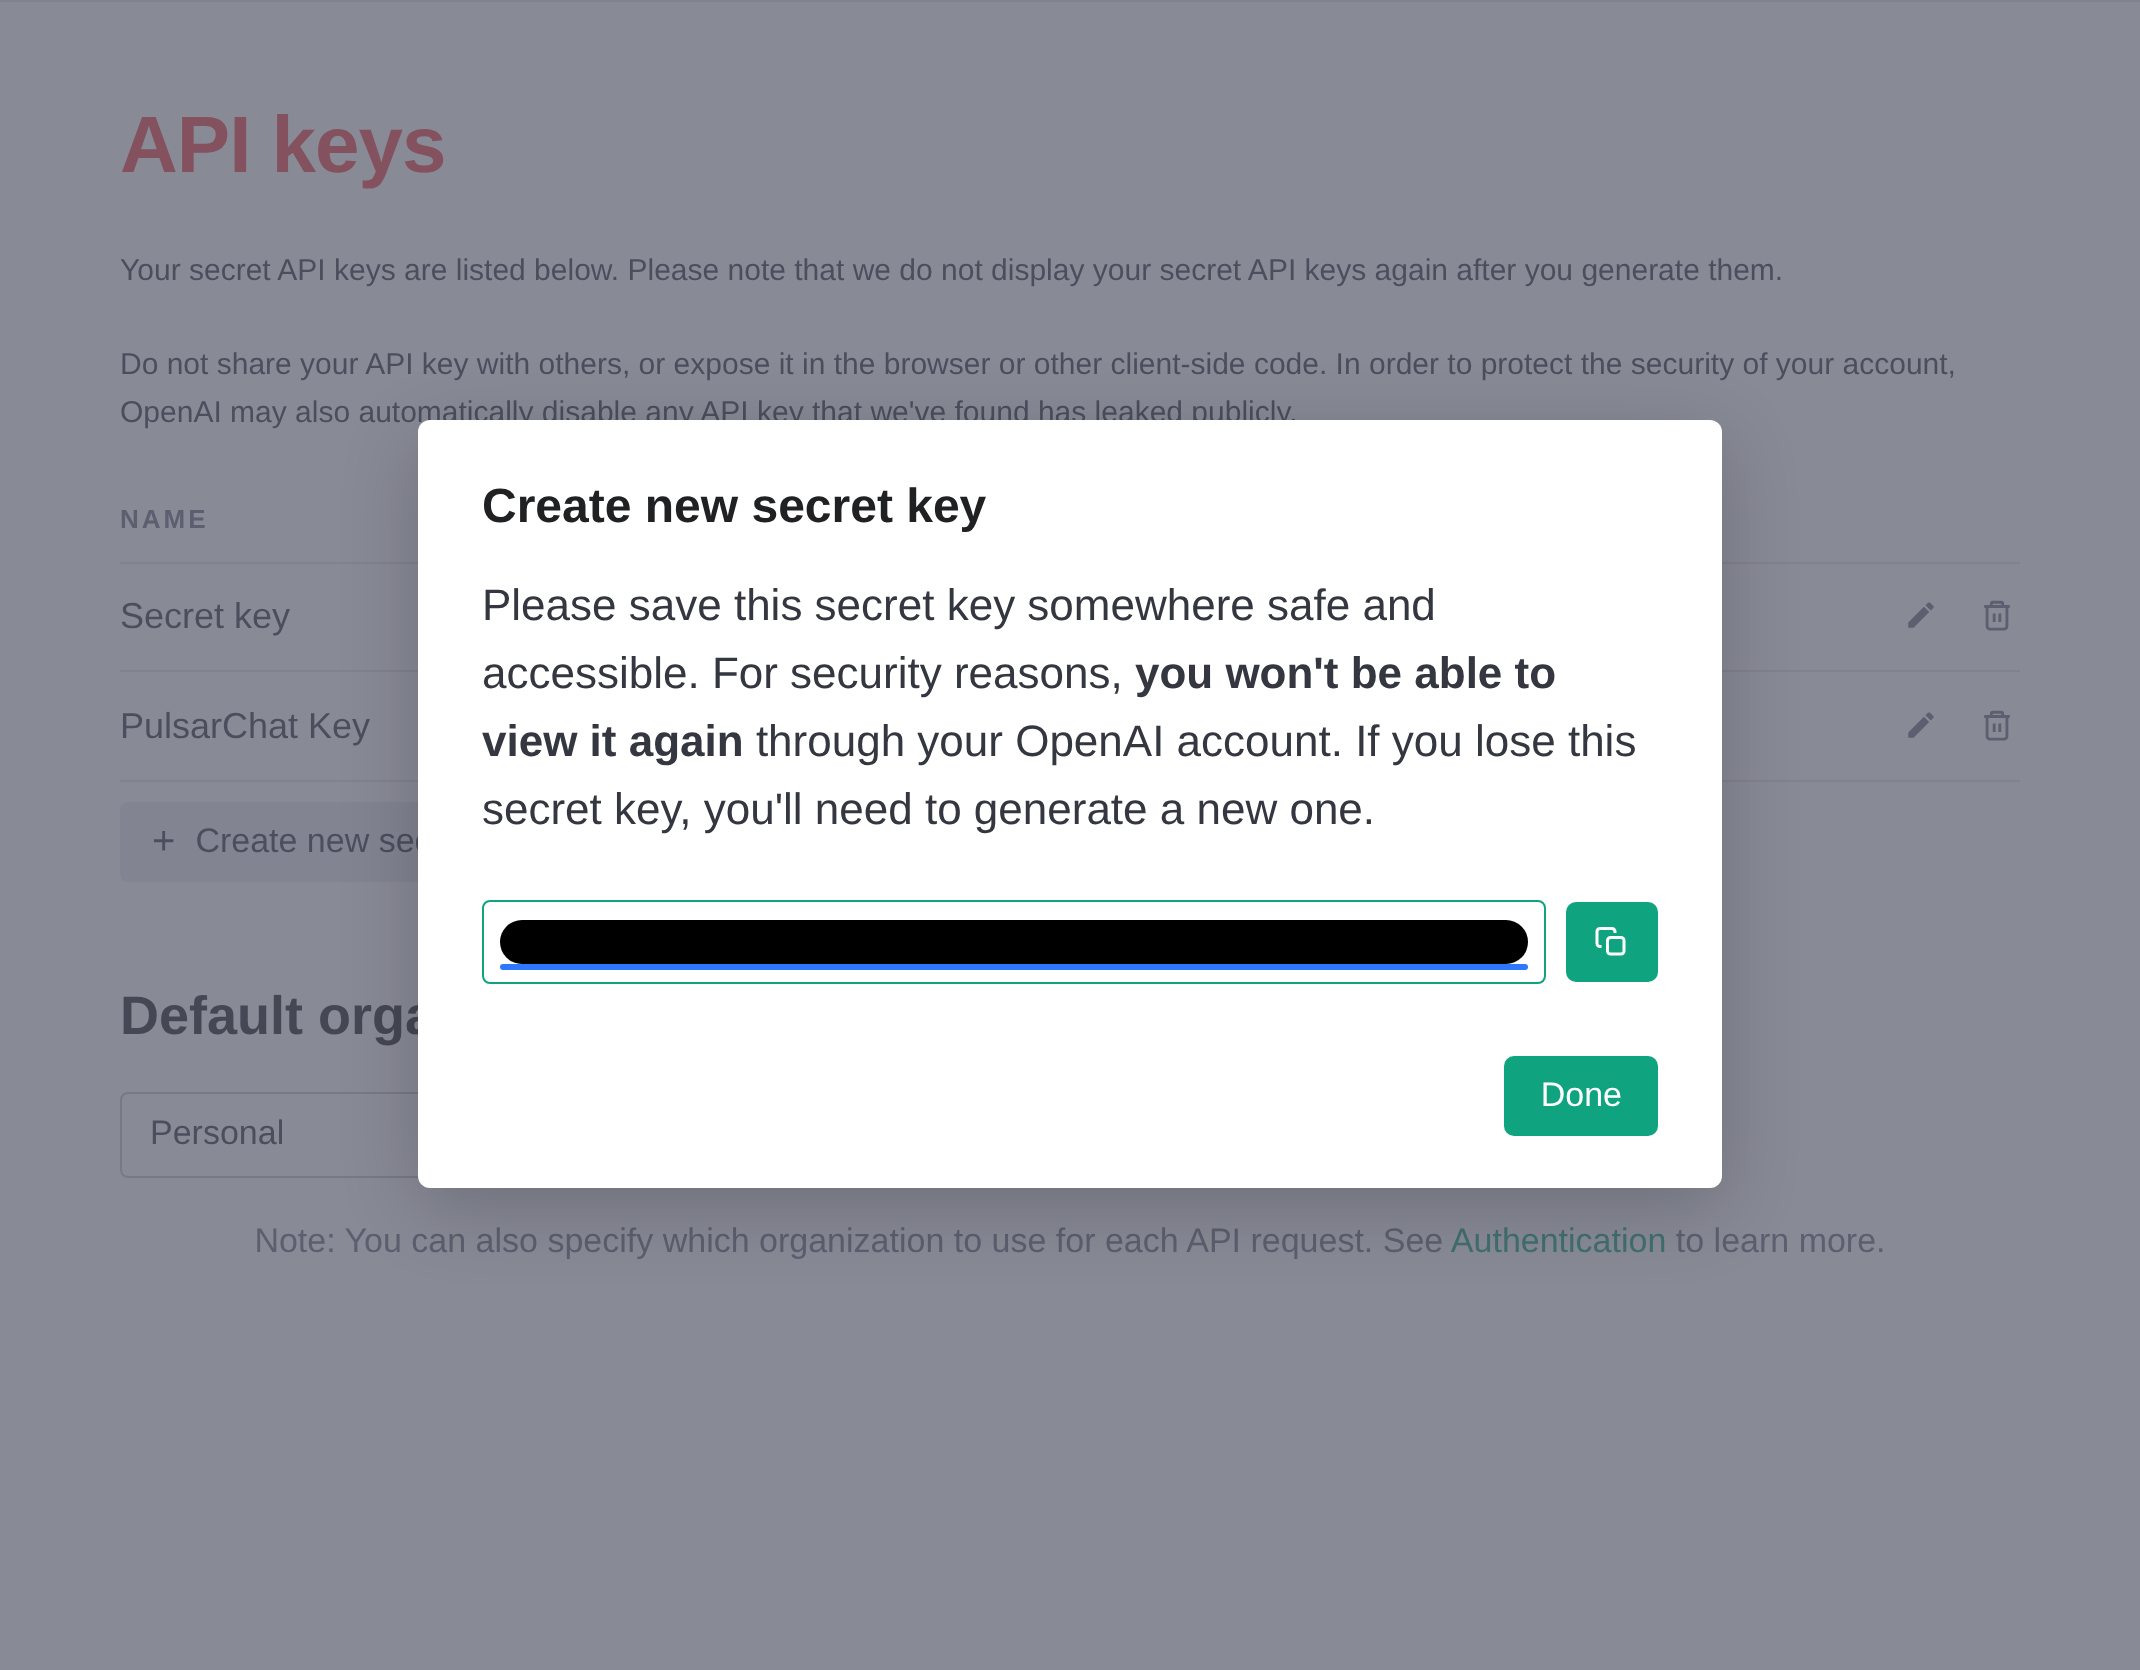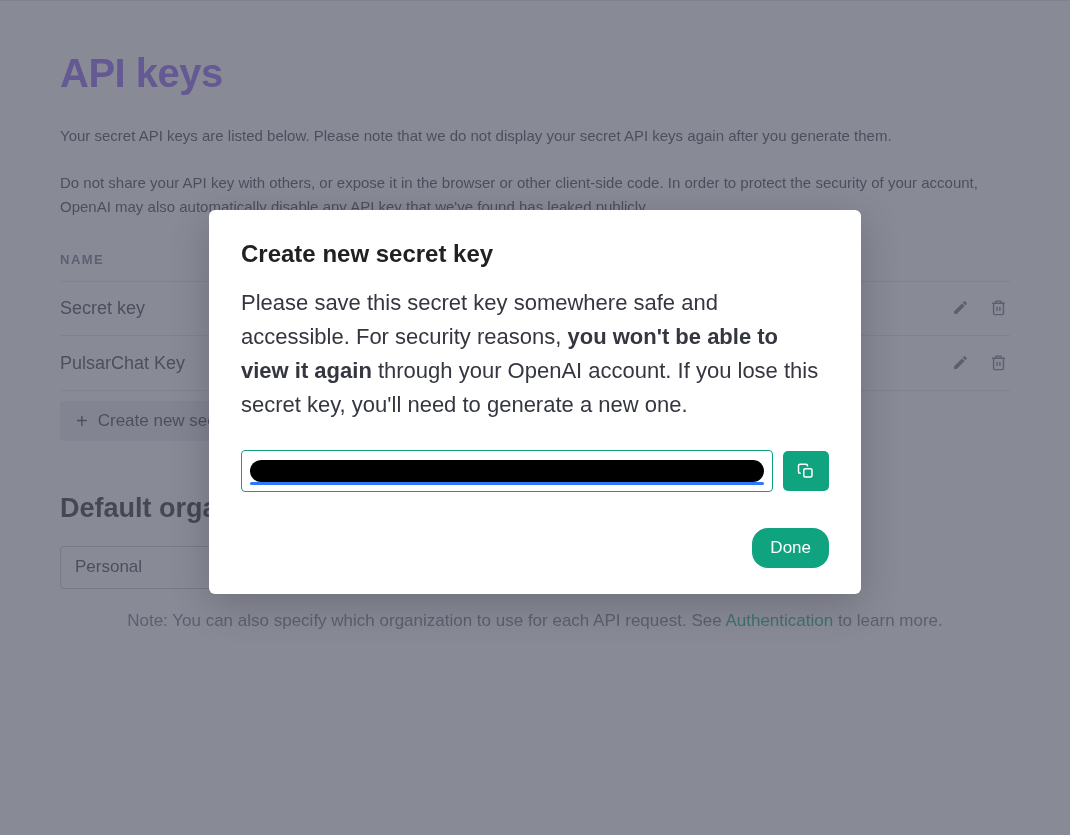--- a/index.html
+++ b/index.html
@@ -12,21 +12,21 @@
       overflow: hidden;
       position: relative;
     }
     .page {
       padding: 50px 60px;
       border-top: 1px solid #e5e5e5;
     }
     h1.page-title {
       font-size: 40px;
       font-weight: 700;
-      color: #8b5cf6;
+      color: #ef4444;
       margin-bottom: 28px;
       letter-spacing: -0.5px;
     }
     .page-desc {
       font-size: 15px;
       line-height: 1.55;
       color: #353740;
       margin-bottom: 24px;
       max-width: 920px;
     }
@@ -200,21 +200,21 @@
     }
     .copy-btn svg { width: 18px; height: 18px; }
     .modal-footer { text-align: right; }
     .done-btn {
       background: #10a37f;
       color: #fff;
       border: none;
       font-size: 17px;
       font-weight: 500;
       padding: 10px 18px;
-      border-radius: 16px;
+      border-radius: 5px;
       cursor: pointer;
     }
   </style>
 </head>
 <body>
 
 <div class="page">
   <h1 class="page-title">API keys</h1>
   <p class="page-desc">Your secret API keys are listed below. Please note that we do not display your secret API keys again after you generate them.</p>
   <p class="page-desc">Do not share your API key with others, or expose it in the browser or other client-side code. In order to protect the security of your account, OpenAI may also automatically disable any API key that we've found has leaked publicly.</p>

